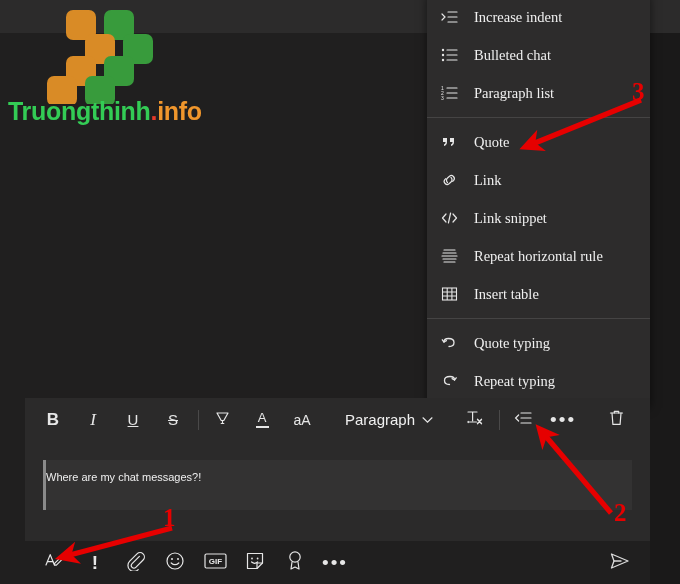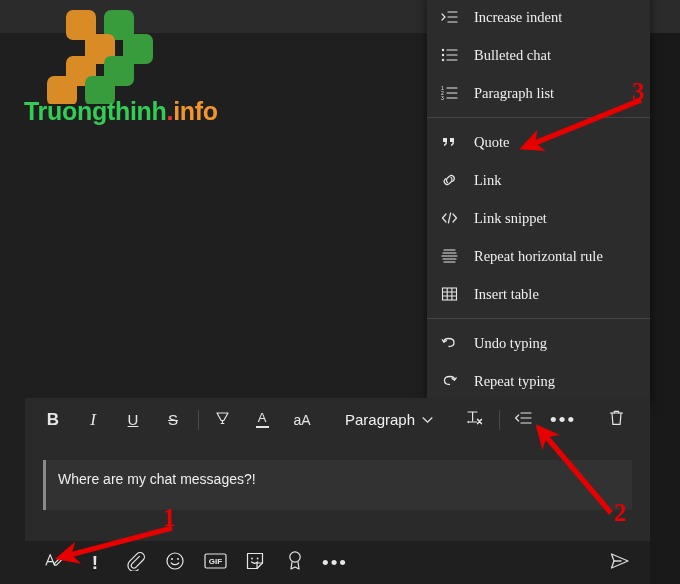--- a/index.html
+++ b/index.html
@@ -38,21 +38,21 @@
 
   
   #watermark {
     position: absolute;
     left: 8px; top: 8px;
     width: 230px; height: 118px;
     pointer-events: none;
   }
   #watermark .wm-text {
     position: absolute;
-    left: 16px; bottom: 0;
+    left: 0; bottom: 0;
     font-size: 25px;
     font-weight: bold;
     letter-spacing: -0.3px;
     white-space: nowrap;
   }
   .wm-green { color: #33cc55; }
   .wm-dot   { color: #e8392a; }
   .wm-orange{ color: #f0962c; }
 
   
@@ -150,22 +150,22 @@
     display: flex;
     align-items: flex-start;
   }
   #message-box .accent-bar {
     width: 3px;
     height: 50px;
     background: #8a8a8a;
     flex: 0 0 auto;
   }
   #message-text {
-    padding: 11px 0 0 12px;
-    font-size: 14px;
+    padding: 11px 0 0 0;
+    font-size: 11px;
     color: #efefef;
     line-height: 1.2;
   }
 
   
   #bottom-toolbar {
     position: absolute;
     left: 25px; top: 541px;
     width: 625px; height: 43px;
     display: flex;
@@ -312,21 +312,21 @@
 
     <div class="menu-sep"></div>
 
     <div class="menu-item">
       <span class="mi-icon">
         <svg width="17" height="16" viewBox="0 0 17 16" fill="none" stroke="#e6e6e6" stroke-width="1.3" stroke-linecap="round" stroke-linejoin="round">
           <path d="M3 7 Q3 3.5 7.5 3.5 Q13 3.5 13 7.5 Q13 11.5 8 11.5"></path>
           <path d="M3 7 L1.3 4.8 M3 7 L5.4 5.6"></path>
         </svg>
       </span>
-      <span class="mi-label">Undo typing</span>
+      <span class="mi-label">Quote typing</span>
     </div>
 
     <div class="menu-item">
       <span class="mi-icon">
         <svg width="17" height="16" viewBox="0 0 17 16" fill="none" stroke="#e6e6e6" stroke-width="1.3" stroke-linecap="round" stroke-linejoin="round">
           <path d="M13.5 7 Q13.5 3.5 9 3.5 Q3.5 3.5 3.5 7.5 Q3.5 11.5 8.5 11.5"></path>
           <path d="M13.5 7 L15.2 4.8 M13.5 7 L11.1 5.6"></path>
         </svg>
       </span>
       <span class="mi-label">Repeat typing</span>

